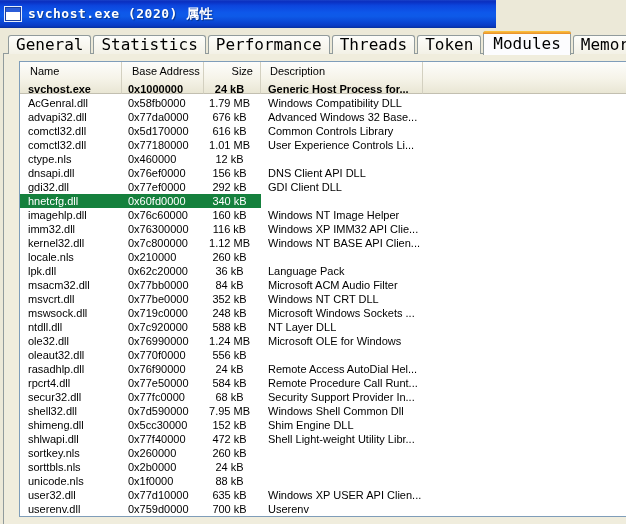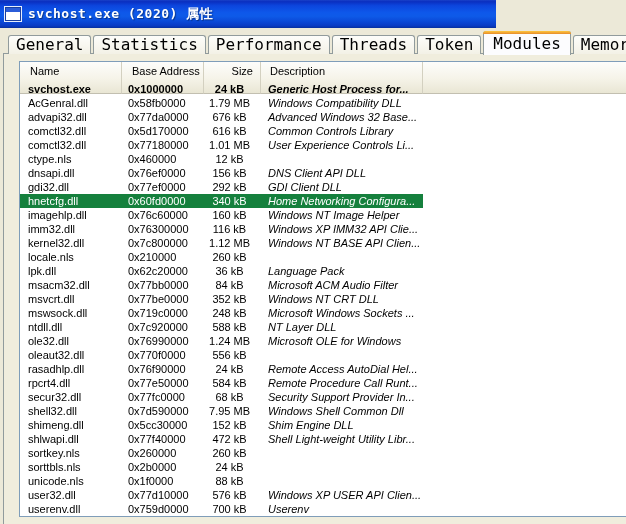--- a/index.html
+++ b/index.html
@@ -117,21 +117,21 @@
     box-sizing: border-box; height: 14px;
     white-space: nowrap; overflow: hidden;
   }
   .c-name { width: 102px; }
   .c-base { width: 82px;  }
   .c-size { width: 57px;  }
   .c-desc { width: 162px; }
   .cell.c-name { padding-left: 8px; }
   .cell.c-base { padding-left: 6px; }
   .cell.c-size { padding-right: 6px; text-align: center; }
-  .cell.c-desc { padding-left: 7px; font-style: italic; }
+  .cell.c-desc { padding-left: 7px; }
   .row.selected .cell { background: #15803d; color: #ffffff; }
 </style>
 </head>
 <body>
 
 <div class="window">
 
   <div class="titlebar">
     <span class="title-icon"></span>
     <span class="title-text">svchost.exe (2020) 属性</span>
@@ -206,21 +206,20 @@
         <div class="row">
           <div class="cell c-name">gdi32.dll</div>
           <div class="cell c-base">0x77ef0000</div>
           <div class="cell c-size">292 kB</div>
           <div class="cell c-desc">GDI Client DLL</div>
         </div>
         <div class="row selected">
           <div class="cell c-name">hnetcfg.dll</div>
           <div class="cell c-base">0x60fd0000</div>
           <div class="cell c-size">340 kB</div>
-          <div class="cell c-desc">Home Networking Configura...</div>
         </div>
         <div class="row">
           <div class="cell c-name">imagehlp.dll</div>
           <div class="cell c-base">0x76c60000</div>
           <div class="cell c-size">160 kB</div>
           <div class="cell c-desc">Windows NT Image Helper</div>
         </div>
         <div class="row">
           <div class="cell c-name">imm32.dll</div>
           <div class="cell c-base">0x76300000</div>
@@ -331,21 +330,21 @@
         </div>
         <div class="row">
           <div class="cell c-name">unicode.nls</div>
           <div class="cell c-base">0x1f0000</div>
           <div class="cell c-size">88 kB</div>
           <div class="cell c-desc"></div>
         </div>
         <div class="row">
           <div class="cell c-name">user32.dll</div>
           <div class="cell c-base">0x77d10000</div>
-          <div class="cell c-size">576 kB</div>
+          <div class="cell c-size">635 kB</div>
           <div class="cell c-desc">Windows XP USER API Clien...</div>
         </div>
         <div class="row">
           <div class="cell c-name">userenv.dll</div>
           <div class="cell c-base">0x759d0000</div>
           <div class="cell c-size">700 kB</div>
           <div class="cell c-desc">Userenv</div>
         </div>
       </div>
   </div>

